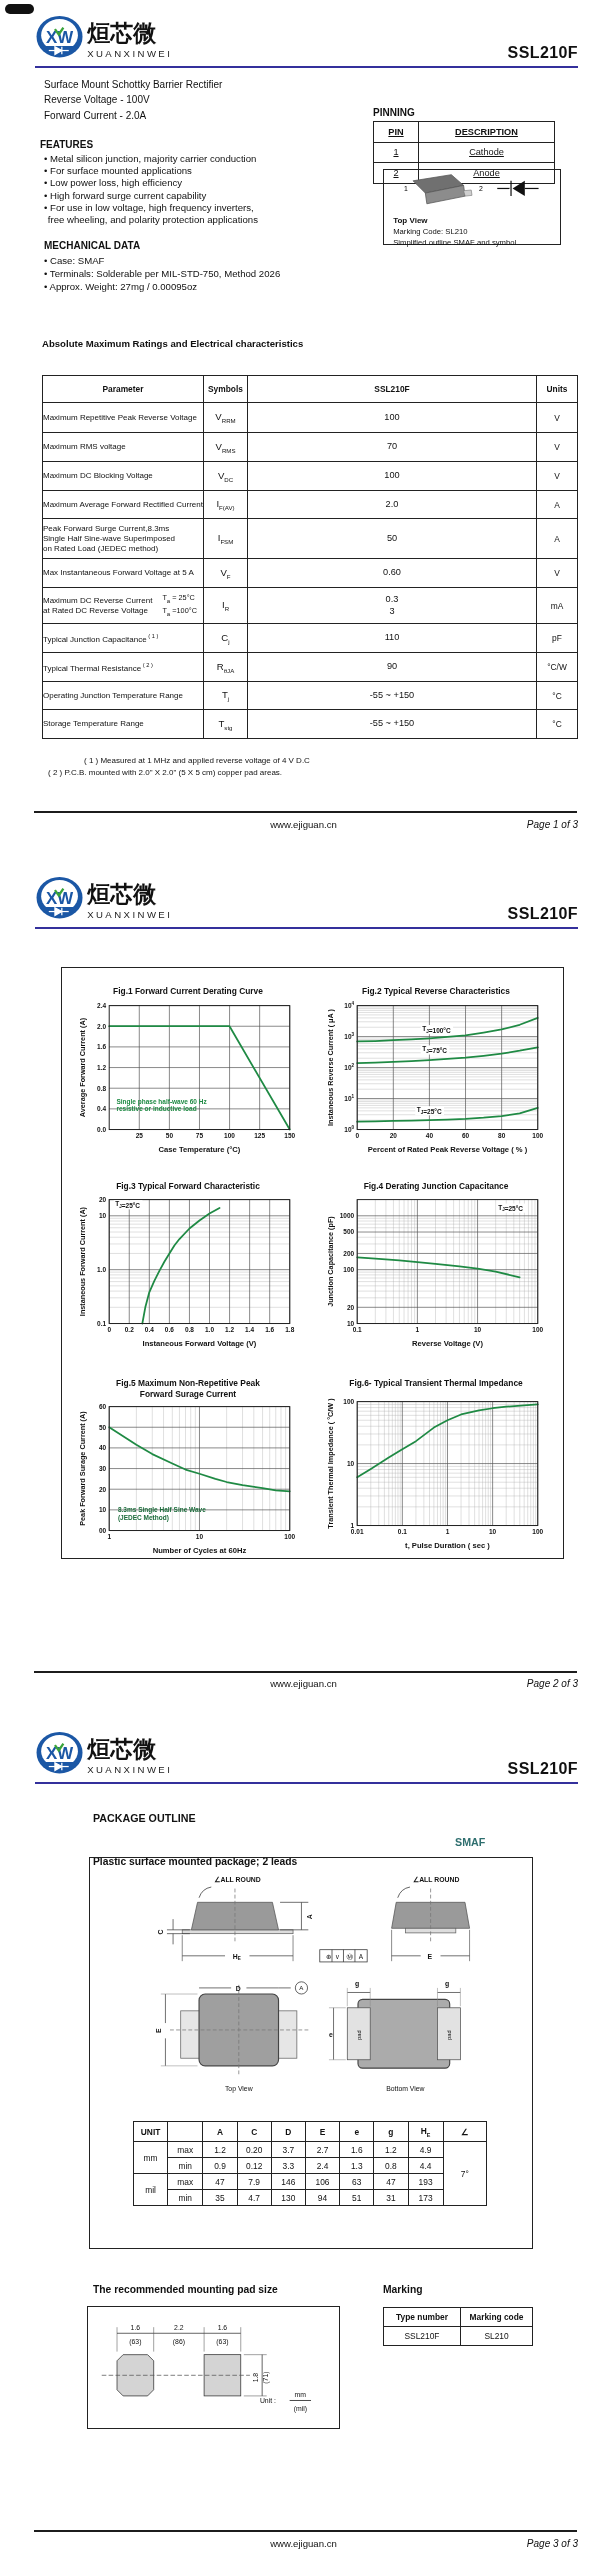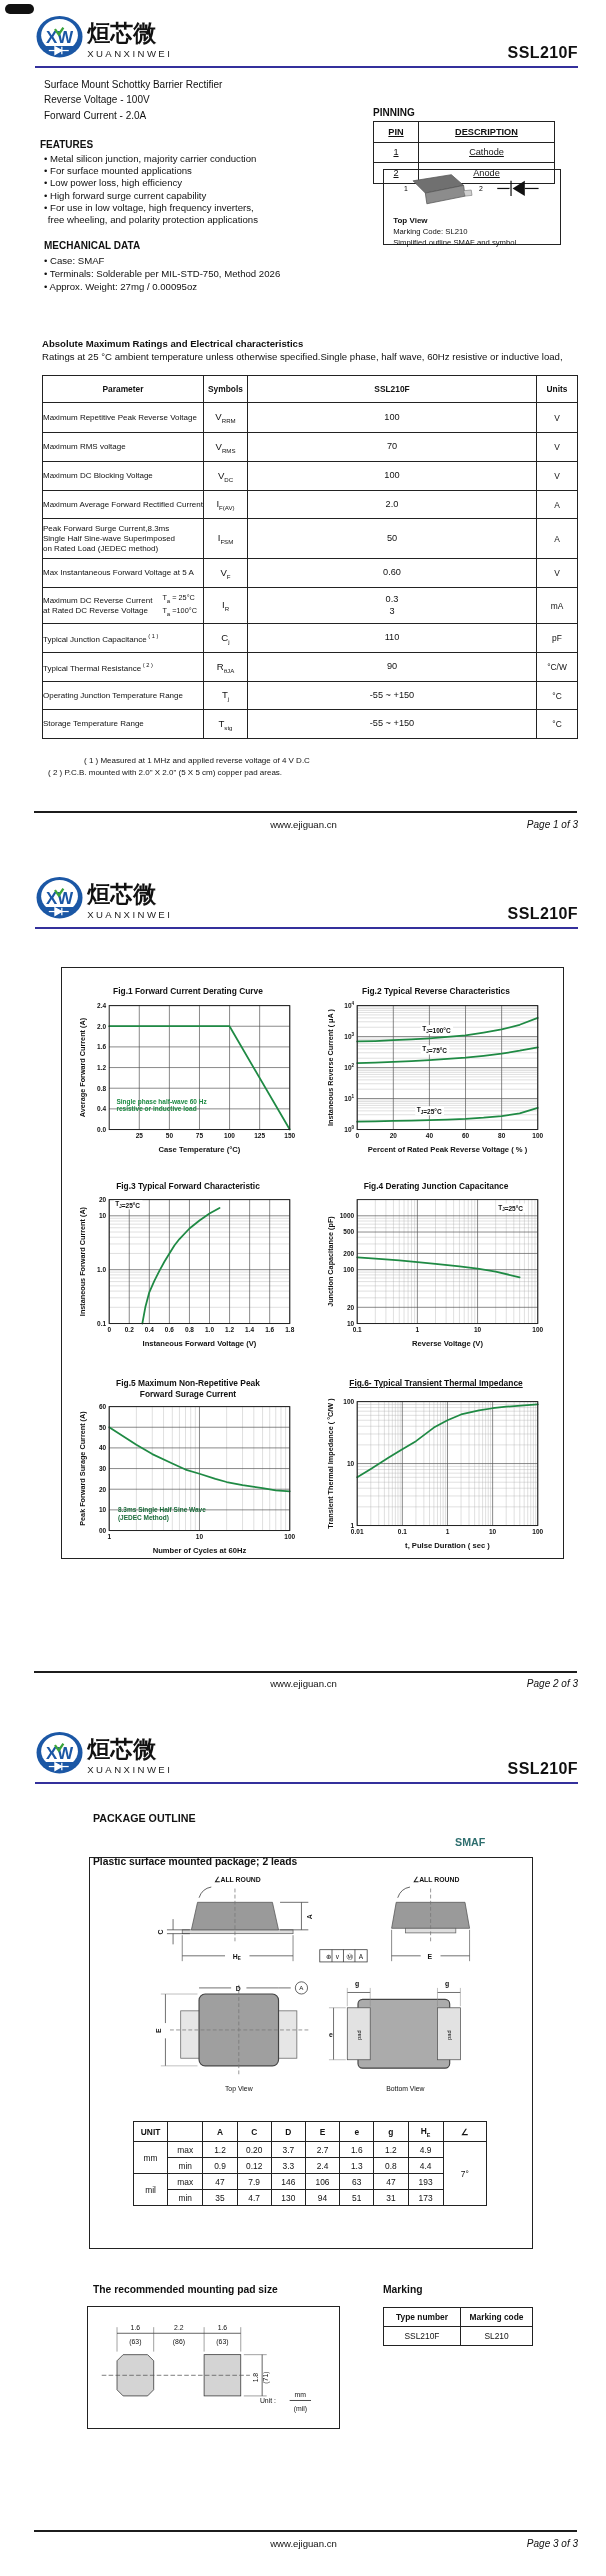--- a/index.html
+++ b/index.html
@@ -120,21 +120,20 @@
 
 <div class="abs h-bold" style="left:44px;top:240px;">MECHANICAL DATA</div>
 <div class="abs" id="mech-list" style="left:44px;top:254px;width:321px;">
     <div class="feat-line" style="line-height: 13px;">• Case: SMAF</div>
     <div class="feat-line" style="line-height: 13px;">• Terminals: Solderable per MIL-STD-750, Method 2026</div>
     <div class="feat-line" style="line-height: 13px;">• Approx. Weight: 27mg  / 0.00095oz</div>
   </div>
 
 <div class="abs h-bold" style="left:42px;top:338px;font-size:9.6px;">Absolute Maximum Ratings and Electrical characteristics</div>
 <div class="abs" style="left:42px;top:351px;width:536px;">
-  <div style="font-size:9.6px;line-height:12.2px;">Ratings at 25 °C ambient temperature unless otherwise specified.Single phase, half wave, 60Hz resistive or inductive load,</div>
 </div>
 
 <table class="rat-tbl abs" style="left:42px;top:375px;">
   <colgroup>
       <col style="width:161px">
       <col style="width:44px">
       <col style="width:289px">
       <col style="width:41px">
     </colgroup>
   <thead>
@@ -561,21 +560,21 @@
     <text x="10" y="87" text-anchor="middle" font-size="9.5" font-weight="bold" fill="#111" transform="rotate(-90 10,87)">Junction Capacitance (pF)</text>
     <g>
       <rect x="224.27058422468022" y="11.171508533556402" width="37.6" height="12" fill="#fff"></rect>
       <text x="226.27058422468022" y="19.171508533556402" font-size="8.5" font-weight="bold" fill="#111"><tspan font-size="8.5" dy="0">T</tspan><tspan font-size="6" dy="2">J</tspan><tspan font-size="8.5" dy="0">=25°C</tspan></text>
     </g>
   </svg>
 <div class="abs fig-title" style="left:77px;top:1378px;width:222px;">
     <div>Fig.5  Maximum Non-Repetitive Peak</div>
     <div>Forward Surage Current</div>
   </div>
-<div class="abs fig-title" style="left:325px;top:1378px;width:222px;text-decoration:underline;">
+<div class="abs fig-title" style="left:325px;top:1378px;width:222px;">
     <div>Fig.6- Typical Transient Thermal Impedance</div>
   </div>
 <svg class="abs" width="222" height="153" style="left:77px;top:1402px;" viewBox="0 0 290 200">
     <g>
       <line x1="77.52153948834979" y1="6" x2="77.52153948834979" y2="168" stroke="#aaa" stroke-width="0.5"></line>
       <line x1="98.30030805692016" y1="6" x2="98.30030805692016" y2="168" stroke="#aaa" stroke-width="0.5"></line>
       <line x1="113.04307897669956" y1="6" x2="113.04307897669956" y2="168" stroke="#aaa" stroke-width="0.5"></line>
       <line x1="124.47846051165023" y1="6" x2="124.47846051165023" y2="168" stroke="#aaa" stroke-width="0.5"></line>
       <line x1="133.82184754526995" y1="6" x2="133.82184754526995" y2="168" stroke="#aaa" stroke-width="0.5"></line>
       <line x1="141.7215687216823" y1="6" x2="141.7215687216823" y2="168" stroke="#aaa" stroke-width="0.5"></line>

